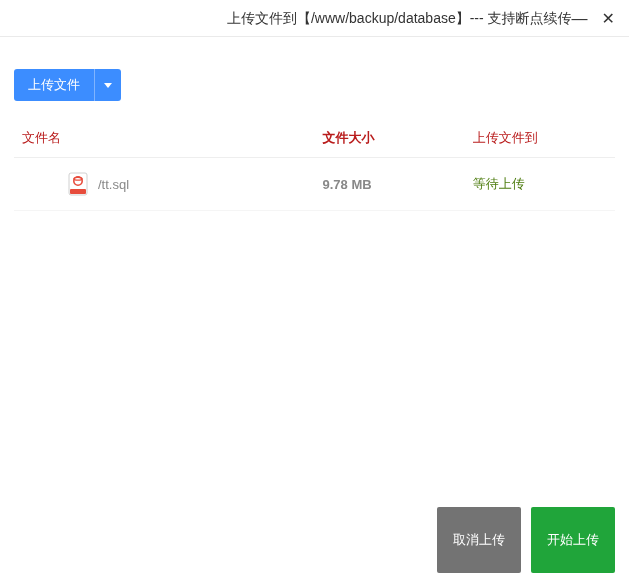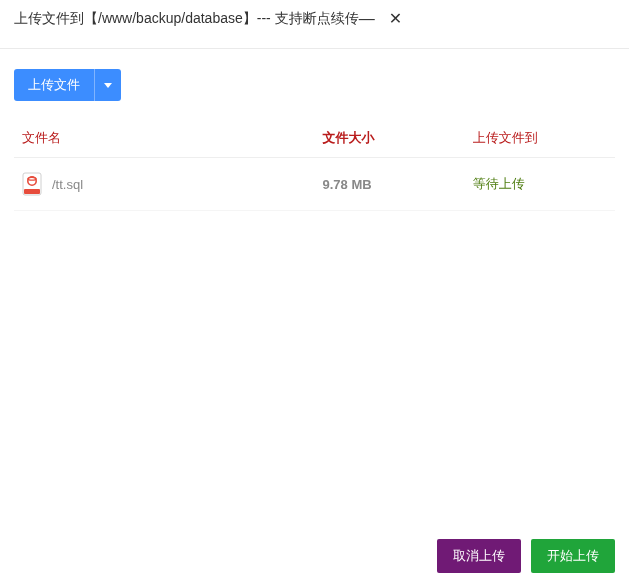--- a/index.html
+++ b/index.html
@@ -9,22 +9,22 @@
     color: #333;
     background: #fff;
     width: 629px;
     height: 585px;
     overflow: hidden;
     position: relative;
   }
   .titlebar {
     display: flex;
     align-items: center;
-    justify-content: flex-start;
-    padding: 10px 14px 20px 14px;
+    justify-content: flex-end;
+    padding: 10px 14px 8px 14px;
     border-bottom: 1px solid #eaeaea;
   }
   .titlebar-title {
     font-size: 14px;
     color: #333;
   }
   .titlebar-controls {
     display: flex;
     gap: 14px;
     align-items: center;
@@ -33,20 +33,21 @@
     cursor: pointer;
     color: #333;
     font-size: 16px;
     line-height: 1;
   }
   .toolbar {
     padding: 20px 14px 18px 14px;
   }
   .btn-group {
     display: inline-flex;
+    margin-top: 12px;
   }
   .btn-primary {
     background: #3c8dff;
     color: #fff;
     border: none;
     font-size: 13px;
     padding: 7px 14px;
     border-radius: 3px 0 0 3px;
     cursor: pointer;
   }
@@ -90,51 +91,52 @@
     border-bottom: 1px solid #f5f5f5;
     vertical-align: middle;
   }
   th.col-name, td.col-name { width: 50%; }
   th.col-size, td.col-size { width: 25%; font-weight: bold; }
   th.col-status, td.col-status { width: 25%; }
   .file-cell {
     display: flex;
     align-items: center;
     gap: 10px;
+    margin-left: 46px;
   }
   .file-icon {
     width: 20px;
     height: 24px;
     flex-shrink: 0;
   }
   .status-link {
     color: #4d7c0f;
   }
   .footer {
     position: absolute;
     bottom: 12px;
     right: 14px;
     display: flex;
     gap: 10px;
   }
   .btn-cancel {
-    background: #701a75;
+    background: #737373;
     color: #fff;
     border: none;
     font-size: 13px;
     padding: 8px 16px;
     border-radius: 2px;
     cursor: pointer;
   }
   .btn-start {
     background: #20a53a;
     color: #fff;
     border: none;
     font-size: 13px;
-    padding: 8px 16px;
+    padding: 24px 16px;
     border-radius: 2px;
     cursor: pointer;
   }
 </style>
 </head>
 <body>
 
 <div class="titlebar">
   <div class="titlebar-title">上传文件到【/www/backup/database】--- 支持断点续传</div>
   <div class="titlebar-controls">

